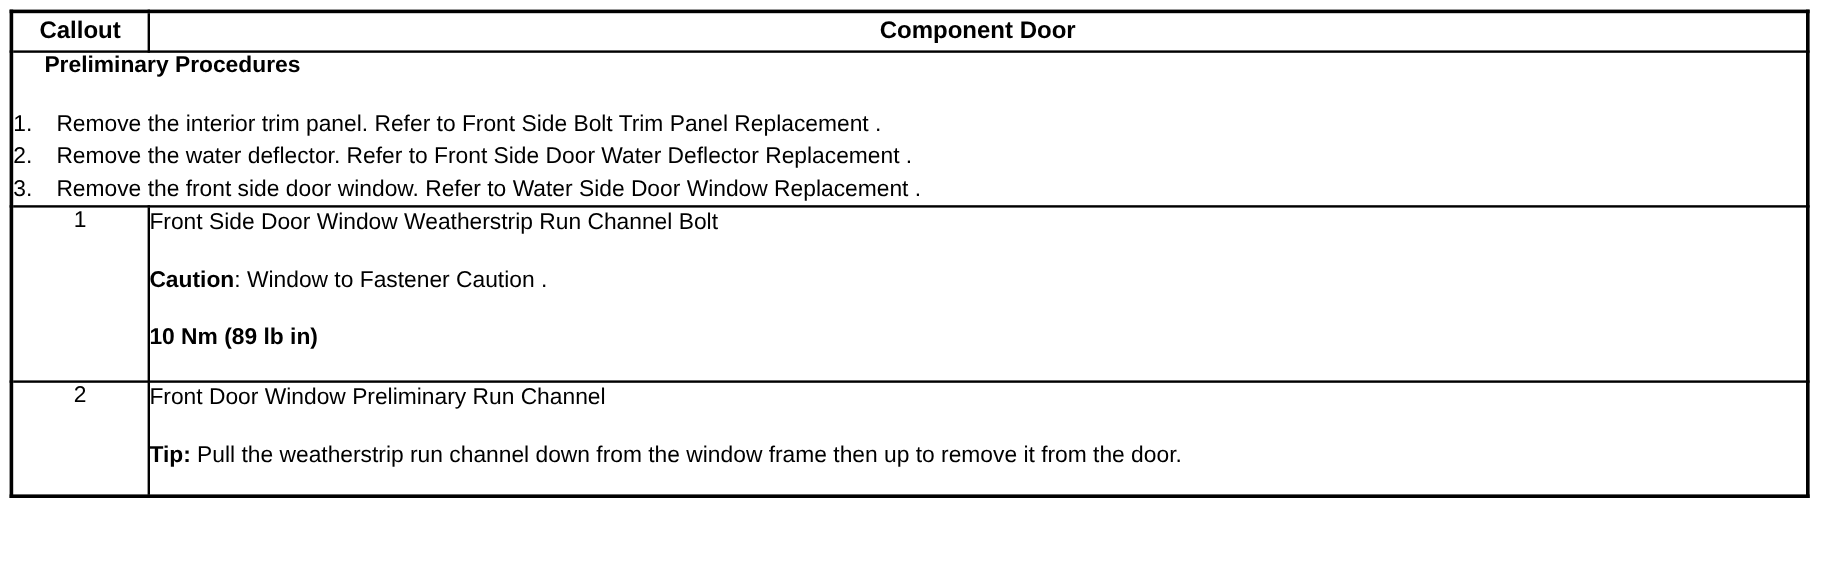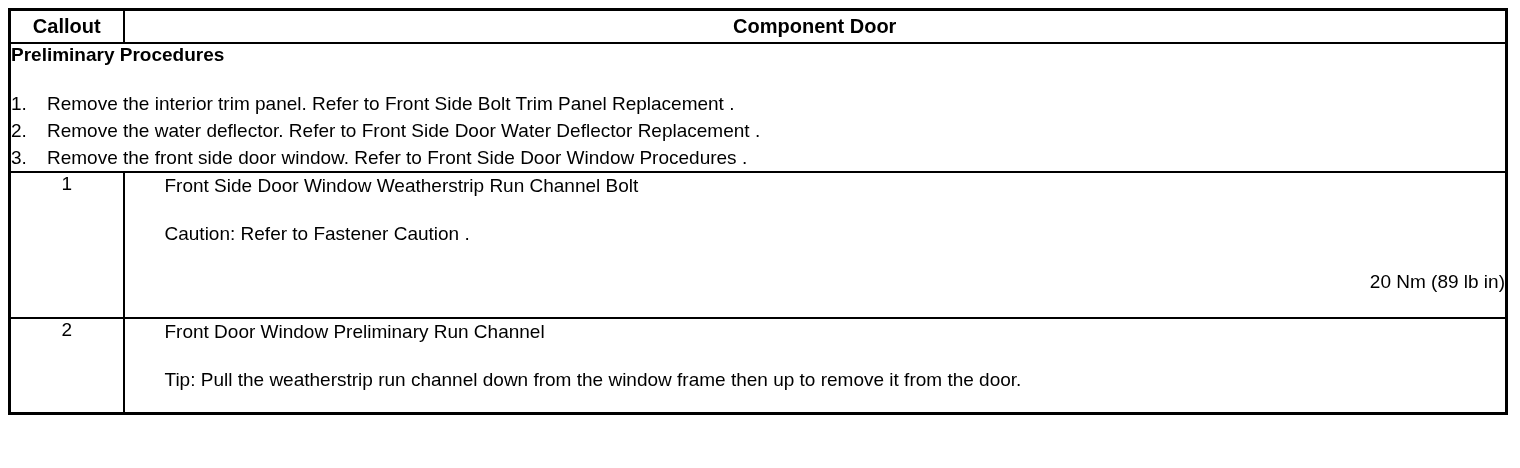--- a/index.html
+++ b/index.html
@@ -60,20 +60,21 @@
 
   
   td.prelim {
     padding: 14px 10px 14px 52px;
   }
   .prelim-title {
     font-size: 19px;
     font-weight: bold;
     line-height: 22px;
     margin: 0 0 24px 0;
+    padding-left: 26px;
   }
   ol.steps {
     list-style: none;
     margin: 0;
     padding: 0;
   }
   ol.steps li {
     font-size: 19px;
     line-height: 27px;
     margin: 0;
@@ -99,26 +100,25 @@
 
   
   td.component {
     padding: 10px 8px 12px 10px;
   }
   td.component p {
     margin: 0;
     font-size: 19px;
     line-height: 26px;
     white-space: nowrap;
-    padding-left: 40px;
   }
   td.component p + p {
     margin-top: 22px;
   }
-  .b { font-weight: normal; text-align: right; }
+  .b { font-weight: bold; }
 
   
   tr.row-item1 td { height: 144px; }
   tr.row-item2 td { height: 93px; }
 </style>
 </head>
 <body>
 
 <div class="sheet">
 
@@ -138,32 +138,32 @@
         <td class="prelim" colspan="2">
           <div class="prelim-title">Preliminary Procedures</div>
           <ol class="steps">
             <li>
               <span class="step-num">1.</span><span>Remove the interior trim panel. Refer to Front Side Bolt Trim Panel Replacement .</span>
             </li>
             <li>
               <span class="step-num">2.</span><span>Remove the water deflector. Refer to Front Side Door Water Deflector Replacement .</span>
             </li>
             <li>
-              <span class="step-num">3.</span><span>Remove the front side door window. Refer to Front Side Door Window Procedures .</span>
+              <span class="step-num">3.</span><span>Remove the front side door window. Refer to Water Side Door Window Replacement .</span>
             </li>
           </ol>
         </td>
       </tr>
 
       <tr class="row-item1">
         <td class="callout-num">1</td>
         <td class="component">
           <p>Front Side Door Window Weatherstrip Run Channel Bolt</p>
-          <p><span class="b">Caution</span><span>: </span><span>Refer to Fastener Caution .</span></p>
-          <p class="b">20 Nm (89 lb in)</p>
+          <p><span class="b">Caution</span><span>: </span><span>Window to Fastener Caution .</span></p>
+          <p class="b">10 Nm (89 lb in)</p>
         </td>
       </tr>
 
       <tr class="row-item2">
         <td class="callout-num">2</td>
         <td class="component">
           <p>Front Door Window Preliminary Run Channel</p>
           <p><span class="b">Tip:</span><span> Pull the weatherstrip run channel down from the window frame then up to remove it from the door.</span></p>
         </td>
       </tr>

